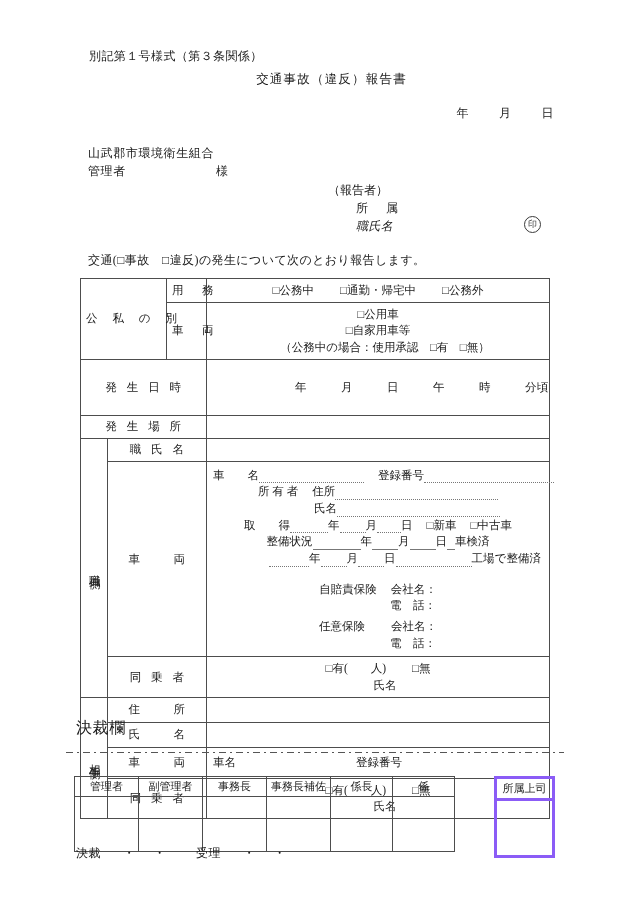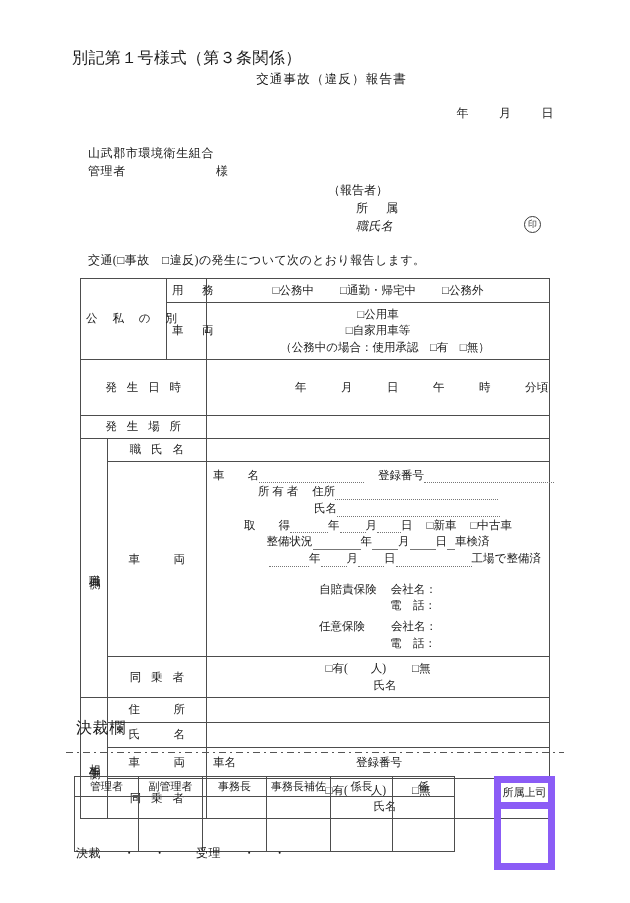--- a/index.html
+++ b/index.html
@@ -18,23 +18,23 @@
     overflow: hidden;
   }
   .page {
     position: absolute;
     inset: 0;
   }
 
   
   .form-no {
     position: absolute;
-    left: 72px;
+    left: 89px;
     top: 48px;
-    font-size: 16px;
+    font-size: 12px;
     letter-spacing: .4px;
     white-space: nowrap;
   }
   .doc-title {
     position: absolute;
     left: 0;
     right: 0;
     top: 71px;
     text-align: center;
     font-size: 12.5px;
@@ -223,21 +223,21 @@
   .boss-table {
     position: absolute;
     left: 494px;
     top: 776px;
     width: 61px;
     border-collapse: collapse;
     table-layout: fixed;
     font-size: 11px;
   }
   .boss-table td {
-    border: 7px solid #8b5cf6;
+    border: 3px solid #8b5cf6;
     text-align: center;
     padding: 2px 0;
   }
   .boss-table tr.body td { height: 50px; }
 
   .footer-line {
     position: absolute;
     left: 76px;
     top: 845px;
     font-size: 12px;

